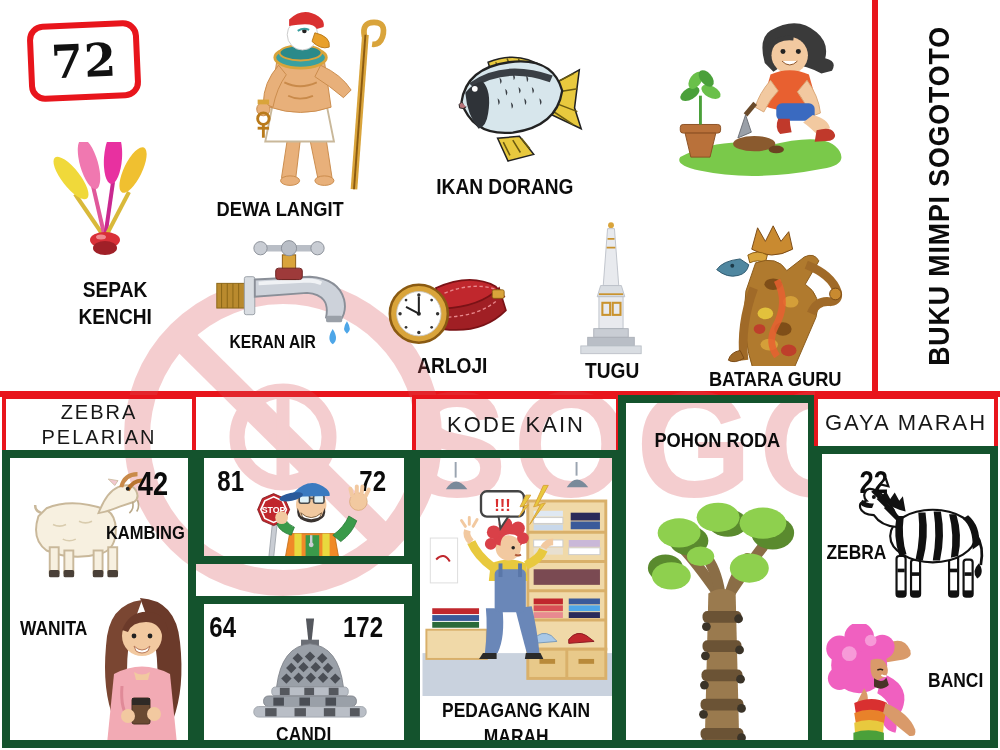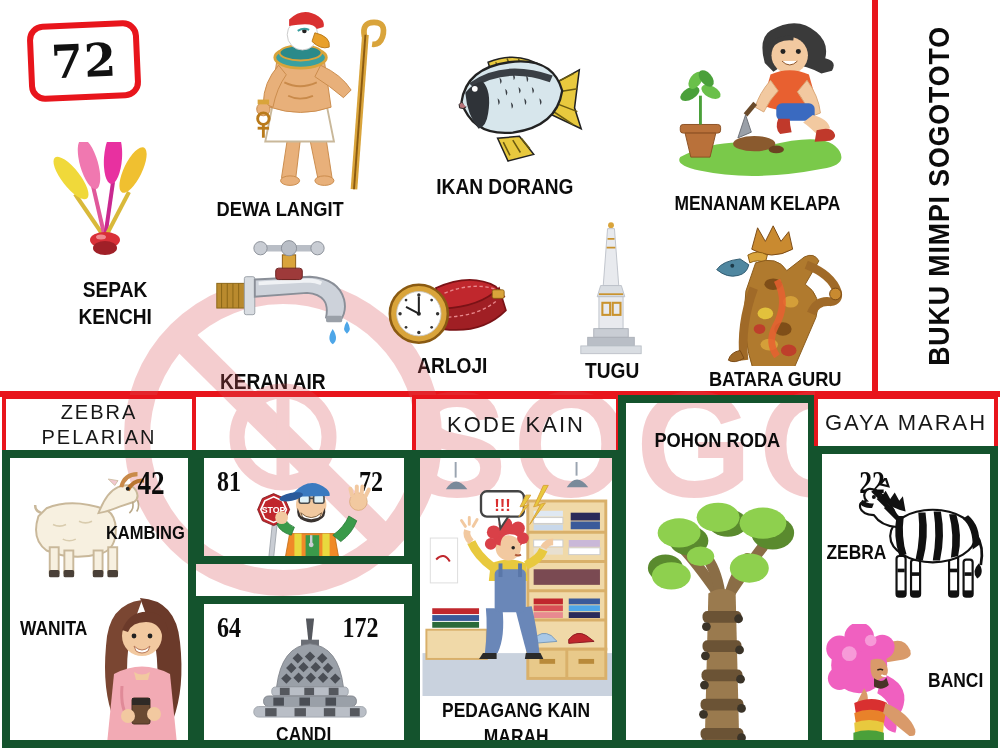--- a/index.html
+++ b/index.html
@@ -1,20 +1,20 @@
 <!DOCTYPE html>
 <html><head>
 <meta charset="utf-8">
 <style>
   html,body{margin:0;padding:0;background:#fff}
   #page{position:relative;width:1000px;height:750px;background:#fff;overflow:hidden;font-family:"Liberation Sans",sans-serif}
   .abs{position:absolute}
   .lbl{position:absolute;font-family:"Liberation Sans",sans-serif;font-weight:700;color:#0b0b0b;text-align:center;line-height:1.2}
   .lbl .t{display:inline-block;transform:scaleX(.87);white-space:nowrap}
-  .num{position:absolute;font-family:Liberation Serif, serif;font-weight:700;color:#0b0b0b}
+  .num{position:absolute;font-family:Liberation Sans, sans-serif;font-weight:700;color:#0b0b0b}
   .num .t{display:inline-block;transform:scaleX(.8);transform-origin:center}
   .cell{position:absolute;border:8px solid #14532d;box-sizing:border-box;overflow:hidden;background:transparent}
   .hcell{position:absolute;border:4px solid #e8151c;box-sizing:border-box;display:flex;align-items:center;justify-content:center;text-align:center}
   .htitle{font-family:"Liberation Sans",sans-serif;font-size:21px;letter-spacing:2px;color:#171717;font-weight:400;line-height:1.25}
   .redline{position:absolute;background:#e8151c}
   .badge{position:absolute;left:28px;top:22px;width:100px;height:66px;border:6px solid #e8151c;border-radius:16px;transform:rotate(-2.5deg);display:flex;align-items:center;justify-content:center;background:#fff}
   .badge .n{font-family:"DejaVu Serif",serif;font-weight:700;font-size:46px;color:#111;letter-spacing:1px}
   .sidewrap{position:absolute;left:878px;top:0;width:122px;height:392px}
   .sidewrap .t{position:absolute;left:50%;top:50%;transform:translate(-50%,-50%) rotate(-90deg) scaleX(.92);white-space:nowrap;font-weight:700;font-size:29px;letter-spacing:1px;color:#0b0b0b}
   .wm{position:absolute;left:115px;top:245px;width:700px;height:380px;opacity:.28;z-index:1;pointer-events:none}
@@ -131,41 +131,40 @@
     <path d="M112,66 q20,-9 40,0 l9,32 q-30,11 -58,0 z" fill="#e86030"></path>
     <path d="M112,72 q-12,14 -16,28 l9,5 q6,-13 15,-22 z" fill="#f2c9a0" stroke="#d9a878"></path>
     <path d="M150,72 q12,16 14,34 l-10,4 q-6,-16 -14,-26 z" fill="#f2c9a0" stroke="#d9a878"></path>
     <rect x="118" y="96" width="40" height="18" rx="6" fill="#3a6ac0"></rect>
     <path d="M156,108 q16,4 18,14 l-14,6 q-8,-8 -14,-12 z" fill="#f2c9a0"></path>
     <path d="M160,124 q14,-4 18,2 q4,6 -4,9 l-16,1 z" fill="#c0392b"></path>
     <path d="M120,112 q-4,10 2,16 l12,-2 q-2,-8 -2,-14 z" fill="#c0392b"></path>
     <path d="M96,96 l-10,12" stroke="#6a4a2a" stroke-width="5"></path>
     <polygon points="86,108 78,132 92,126" fill="#9aa0a8" stroke="#6a6e75"></polygon>
   </svg>
-  <div class="lbl" style="left:650px;top:191px;width:215px;font-size:20px"><span class="t">MENANAM KELAPA</span></div>
 
   <svg class="abs fg" style="left:213px;top:228px" width="152" height="124" viewBox="0 0 160 130">
     <g stroke="#8a6516">
       <rect x="4" y="58" width="30" height="26" fill="#b98a2e"></rect>
       <path d="M9,58 v26 M15,58 v26 M21,58 v26 M27,58 v26" stroke="#8a6516"></path>
     </g>
     <rect x="33" y="51" width="11" height="40" rx="2" fill="#d9dde2" stroke="#9aa0a8"></rect>
     <path d="M44,54 l58,-3 q30,2 36,24 q3,13 -4,22 l-15,-3 q5,-24 -20,-26 l-55,4 z" fill="#cdd2da" stroke="#8a8f98" stroke-width="2"></path>
     <path d="M48,58 l52,-3 q8,0 14,3" fill="none" stroke="#f0f2f5" stroke-width="4"></path>
     <rect x="119" y="92" width="17" height="7" rx="2" fill="#9aa0a8"></rect>
     <rect x="73" y="28" width="14" height="26" fill="#d9a43b" stroke="#8a5a12"></rect>
     <rect x="66" y="42" width="28" height="12" rx="3" fill="#9e3a3a" stroke="#6a2424"></rect>
     <line x1="52" y1="21" x2="108" y2="21" stroke="#b9bec6" stroke-width="7"></line>
     <circle cx="50" cy="21" r="7" fill="#c9cdd4" stroke="#8a8f98"></circle>
     <circle cx="110" cy="21" r="7" fill="#c9cdd4" stroke="#8a8f98"></circle>
     <circle cx="80" cy="21" r="8" fill="#b9bec6" stroke="#8a8f98"></circle>
     <path d="M126,106 q7,11 0,16 q-7,-5 0,-16 z" fill="#4da6e8"></path>
     <path d="M141,98 q6,9 0,13 q-6,-4 0,-13 z" fill="#4da6e8"></path>
   </svg>
-  <div class="lbl" style="left:188px;top:369px;width:170px;font-size:22px"><span class="t">KERAN AIR</span></div>
+  <div class="lbl" style="left:188px;top:332px;width:170px;font-size:18px"><span class="t">KERAN AIR</span></div>
 
   <svg class="abs fg" style="left:383px;top:263px" width="128" height="92" viewBox="0 0 150 105">
     <path d="M62,28 q40,-18 70,-2 l10,12 q-34,24 -72,20 z" fill="#c0272d" stroke="#7a1216" stroke-width="2"></path>
     <path d="M70,52 q44,-2 66,-24 l8,26 q-28,28 -74,22 z" fill="#a01f24" stroke="#7a1216" stroke-width="2"></path>
     <path d="M72,34 q34,-14 62,-4 M76,62 q38,-2 58,-20" fill="none" stroke="#e8898d" stroke-width="1.6" stroke-dasharray="4 3"></path>
     <rect x="128" y="30" width="14" height="10" rx="2" fill="#d9a43b" stroke="#8a5a12"></rect>
     <circle cx="42" cy="58" r="34" fill="#d9a43b" stroke="#8a5a12" stroke-width="3"></circle>
     <circle cx="42" cy="58" r="26" fill="#fff" stroke="#c9c9c9"></circle>
     <g fill="#333">
       <circle cx="42" cy="36" r="2"></circle>
@@ -304,21 +303,21 @@
       <rect x="74" y="44" width="13" height="10" rx="2" fill="#dff2f8" stroke="#4a4a4a" stroke-width="2"></rect>
       <rect x="92" y="44" width="13" height="10" rx="2" fill="#dff2f8" stroke="#4a4a4a" stroke-width="2"></rect>
       <line x1="87" y1="48" x2="92" y2="48" stroke="#4a4a4a" stroke-width="2"></line>
       <path d="M68,40 q20,-20 40,-4 q5,4 4,9 l-46,1 q-3,-4 2,-6 z" fill="#3a7ac0"></path>
       <ellipse cx="64" cy="46" rx="15" ry="5" fill="#2a5a9a" transform="rotate(-12 64 46)"></ellipse>
       <line x1="89" y1="94" x2="89" y2="104" stroke="#c9cdd4" stroke-width="3"></line>
       <circle cx="89" cy="106" r="3" fill="#c9cdd4"></circle>
     </svg>
   </div>
   <div class="cell fg" style="left:196px;top:596px;width:216px;height:152px">
-    <div class="num" style="left:10px;top:6px;font-size:30px"><span class="t">64</span></div>
+    <div class="num" style="left:2px;top:6px;font-size:30px"><span class="t">64</span></div>
     <div class="num" style="left:134px;top:6px;font-size:30px"><span class="t">172</span></div>
     <svg class="abs" style="left:36px;top:8px" width="140" height="110" viewBox="0 0 170 135">
       <polygon points="80,8 90,8 87,36 83,36" fill="#55585e"></polygon>
       <rect x="74" y="34" width="22" height="9" fill="#6a6e75"></rect>
       <path d="M44,92 q6,-50 41,-53 q35,3 41,53 z" fill="#9aa0a8" stroke="#7a7e85"></path>
       <g fill="#4a4e55">
         <rect x="66" y="52" width="9" height="9" transform="rotate(45 70 56)"></rect>
         <rect x="81" y="50" width="9" height="9" transform="rotate(45 85 54)"></rect>
         <rect x="96" y="52" width="9" height="9" transform="rotate(45 100 56)"></rect>
         <rect x="58" y="64" width="9" height="9" transform="rotate(45 62 68)"></rect>

